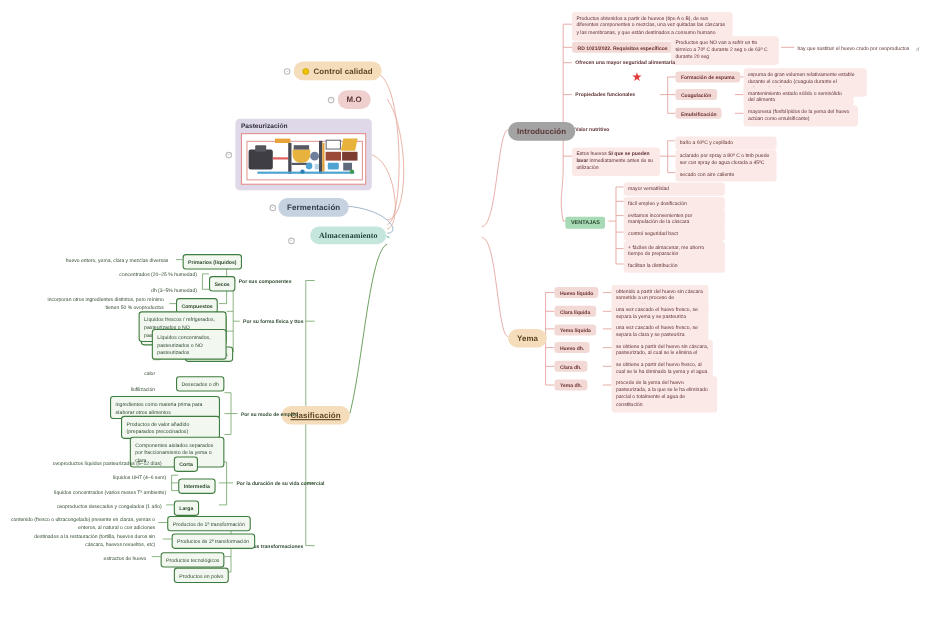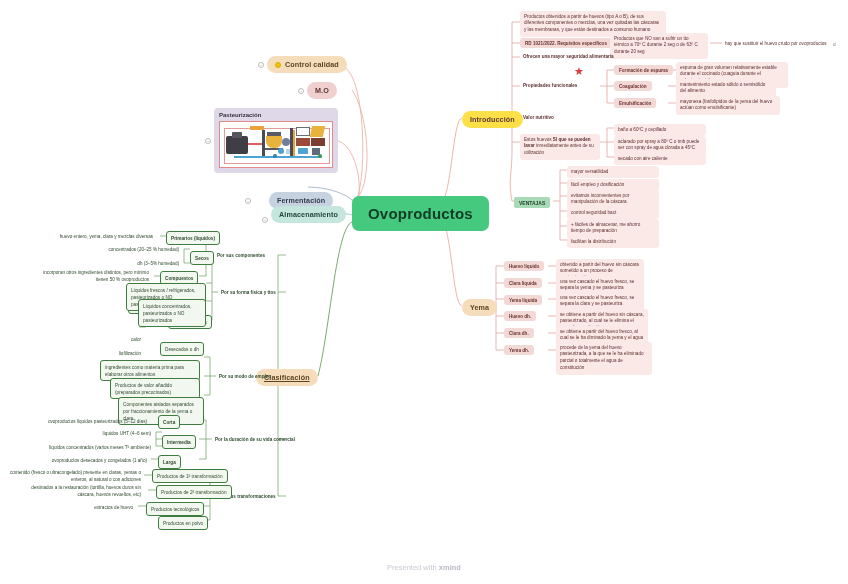--- a/index.html
+++ b/index.html
@@ -29,21 +29,21 @@
 
   
   .pill {
     font-size: 7.2px;
     font-weight: 700;
     padding: 4px 8px;
     border-radius: 9px;
     white-space: nowrap;
     letter-spacing: .1px;
   }
-  .pill-pink   { background: #fde047; color: #5b3636; }
+  .pill-pink   { background: #a3a3a3; color: #5b3636; }
   .pill-tan    { background: #f5dcbb; color: #5c4423; }
   .pill-pink2  { background: #f0cfcf; color: #5b3636; }
   .pill-blue   { background: #c7d2e0; color: #2f3c4d; }
   .pill-teal   { background: #c5e6dd; color: #24453d; }
 
   
   .leaf-r {
     font-size: 4.6px;
     line-height: 1.5;
     color: #5e3030;
@@ -289,21 +289,20 @@
       <path d="M210 475 L 204 475"></path>
       <path d="M210 490 L 204 490"></path>
       <path d="M210 506 L 204 506"></path>
       <path d="M210 520 L 204 520"></path>
       <path d="M144 475 L 152 475"></path>
       <path d="M148 490 L 156 490"></path>
       <path d="M138 506 L 146 506"></path>
     </g>
   </svg>
 
-  <div class="node central" style="left:352px; top:196px;">Ovoproductos</div>
 
   <div class="node" style="left:258px; top:56px; display:flex; align-items:center; gap:3px;">
     <span class="collapse">-</span>
     <span class="pill pill-tan" style="display:flex; align-items:center; gap:4px;">
       <span class="dot-ic"></span>
       <span>Control calidad</span>
     </span>
   </div>
 
   <div class="node" style="left:298px; top:82px; display:flex; align-items:center; gap:3px;">
@@ -337,26 +336,26 @@
         <span class="d" style="left:91px; top:16px; width:14px; height:8px; background:#7c3c30;"></span>
         <span class="d" style="left:78px; top:26px; width:10px; height:6px; background:#4fa3d1; border-radius:1px;"></span>
         <span class="d" style="left:92px; top:26px; width:8px; height:7px; background:#5f6a7d;"></span>
         <span class="d" style="left:14px; top:34px; width:88px; height:1.5px; background:#4fa3d1;"></span>
         <span class="d" style="left:53px; top:32px; width:4px; height:4px; border-radius:50%; background:#2f7fb5;"></span>
         <span class="d" style="left:98px; top:32px; width:4px; height:4px; border-radius:50%; background:#3f9c4f;"></span>
       </span>
     </span>
   </div>
 
-  <div class="node" style="left:245px; top:192px; display:flex; align-items:center; gap:18px;">
+  <div class="node" style="left:245px; top:180px; display:flex; align-items:center; gap:2px;">
     <span class="collapse">-</span>
     <span class="pill pill-blue">Fermentación</span>
   </div>
 
-  <div class="node" style="left:262px; top:206px; display:flex; align-items:flex-end; gap:3px;">
+  <div class="node" style="left:262px; top:206px; display:flex; align-items:flex-end; gap:14px;font-family:Liberation Serif, serif;">
     <span class="collapse">-</span>
     <span class="pill pill-teal">Almacenamiento</span>
   </div>
 
   <div class="node pill pill-pink" style="left:462px; top:111px;">Introducción</div>
 
   <div class="node leaf-r" style="left:520px; top:11px; width:146px;">Productos obtenidos a partir de huevos (tipo A o B), de sus diferentes componentes o mezclas, una vez quitadas las cáscaras y las membranas, y que están destinados a consumo humano</div>
 
   <div class="node tag-r" style="left:520px; top:38px;">RD 1021/2022. Requisitos específicos</div>
   <div class="node leaf-r" style="left:610px; top:33px; width:98px;">Productos que NO van a sufrir un tto térmico a 70º C durante 2 seg o de 63º C durante 20 seg</div>
@@ -454,17 +453,14 @@
   <div class="node leaf-g" style="left:6px; top:468px; width:138px; text-align:right;">contenido (fresco o ultracongelado) presente en claras, yemas o enteros, al natural o con adiciones</div>
   <div class="node box-g" style="left:156px; top:485px;">Productos de 2ª transformación</div>
   <div class="node leaf-g" style="left:18px; top:483px; width:126px; text-align:right;">destinados a la restauración (tortilla, huevos duros sin cáscara, huevos revueltos, etc)</div>
   <div class="node box-g" style="left:146px; top:502px;">Productos tecnológicos</div>
   <div class="node leaf-g" style="left:68px; top:503px; width:68px; text-align:right;">extractos de huevo</div>
   <div class="node box-g" style="left:158px; top:516px;">Productos en polvo</div>
 
   <div class="node box-g" style="left:126px; top:283px; width:80px;">Líquidos frescos / refrigerados, pasteurizados o NO pasteurizados</div>
   <div class="node box-g" style="left:138px; top:299px; width:68px;">Líquidos concentrados, pasteurizados o NO pasteurizados</div>
 
-  <div class="footer">
-    <span>Presented with </span><b>xmind</b>
-  </div>
 
 </div>
 
 </body></html>

